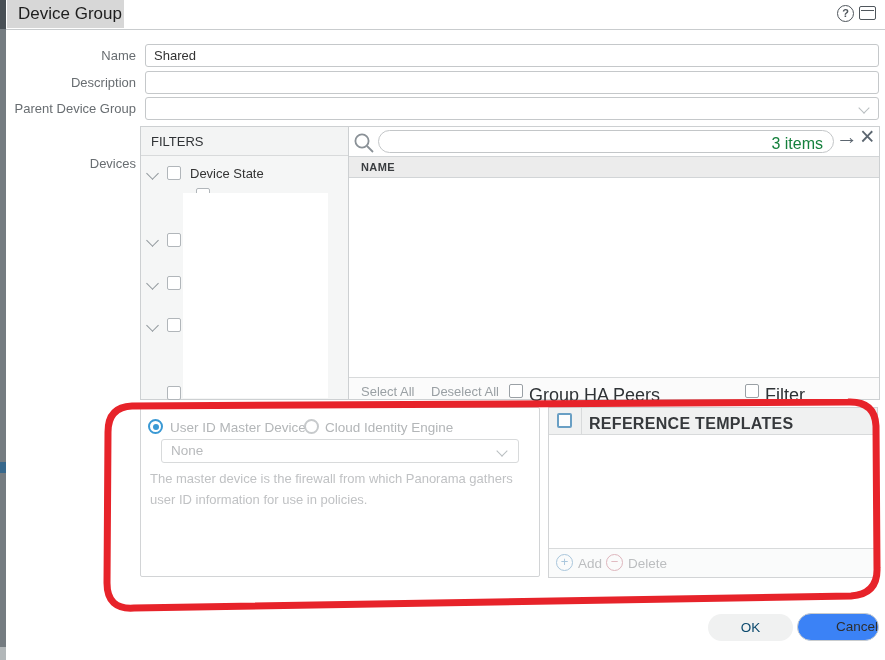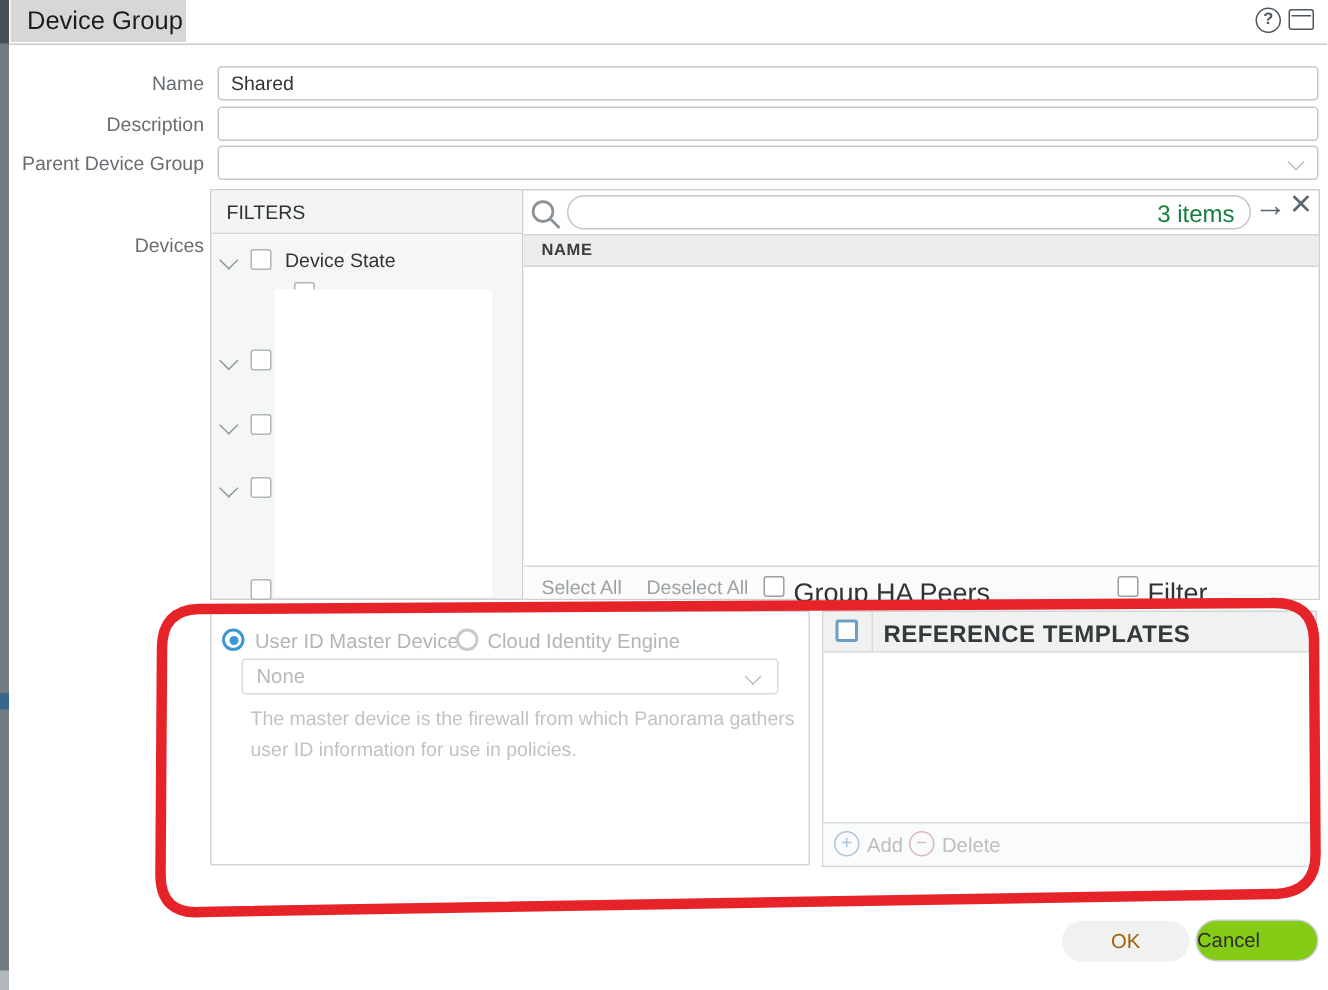--- a/index.html
+++ b/index.html
@@ -62,40 +62,40 @@
 
   
   .master-box { left:140px; top:407px; width:400px; height:170px; border:1px solid #d2d4d6; background:#fff; border-radius:2px;padding-left:15px;}
   .radio { width:15px; height:15px; border-radius:50%; background:#fff; display:inline-block; cursor:pointer;}
   .radio.sel { border:2px solid #3a99d4; }
   .radio.sel::after { content:""; position:absolute; left:2.5px; top:2.5px; width:6px; height:6px; border-radius:50%; background:#3a99d4;}
   .radio.unsel { border:2px solid #c7cacc; }
   .radio-label { font-size:13.5px; color:#b3b6b8; cursor:pointer;}
   .none-select { left:20px; top:31px; width:358px; height:24px; border:1px solid #d8dadb; border-radius:3px;
     background:#fff; font-size:13.5px; color:#b8babc; line-height:22px; padding-left:9px; cursor:pointer;}
-  .help-text { left:26px; top:60px; width:382px; font-size:13px; color:#c0c2c4; line-height:21px; }
+  .help-text { left:9px; top:60px; width:382px; font-size:13px; color:#c0c2c4; line-height:21px; }
 
   
   .ref-panel { left:548px; top:407px; width:330px; height:171px; border:1px solid #d2d4d6; background:#fff; }
   .ref-header { left:0; top:0; width:100%; height:27px; background:#f0f1f1; border-bottom:1px solid #d8dadb; }
   .ref-cbox { left:8px; top:5px; width:15px; height:15px; border:2px solid #699fc4; border-radius:2px; background:#fdfdfd; cursor:pointer;}
   .ref-sep { left:32px; top:0; width:1px; height:26px; background:#d8dadb; }
   .ref-title { left:40px; top:7px; font-size:16px; font-weight:bold; letter-spacing:0.3px; color:#36393c; }
   .ref-footer { left:0; bottom:0; width:100%; height:29px; border-top:1px solid #d8dadb; background:#fafbfb; }
   .circle-btn { width:17px; height:17px; border-radius:50%; display:inline-block; text-align:center;
     font-size:13px; line-height:14px; }
   .add-circle { border:1.4px solid #a9c6dc; color:#a9c6dc; }
   .del-circle { border:1.4px solid #deb6bd; color:#deb6bd; }
   .btn-gray-label { font-size:13.5px; color:#bcbec0; }
 
   
   .ok-btn { left:708px; top:614px; width:85px; height:27px; border-radius:14px; background:#f0f1f1;
-    border:none; font-size:13.5px; color:#a16207; text-align:center; line-height:27px; cursor:default;}
-  .cancel-btn { left:797px; top:613px; width:82px; height:28px; border-radius:14px; background:#84cc16;
-    border:1px solid #c9ccce; font-size:13.5px; color:#2e2e2e; text-align:left; line-height:26px; cursor:pointer;}
+    border:none; font-size:13.5px; color:#0c4a6e; text-align:center; line-height:27px; cursor:default;}
+  .cancel-btn { left:797px; top:613px; width:82px; height:28px; border-radius:14px; background:#3b82f6;
+    border:1px solid #c9ccce; font-size:13.5px; color:#2e2e2e; text-align:right; line-height:26px; cursor:pointer;}
 
   
   .annotation { left:0; top:0; width:885px; height:660px; z-index:50; pointer-events:none; }
 </style>
 </head>
 <body>
 
 <div id="screen">
 
   <div class="abs edge-strip"></div>

